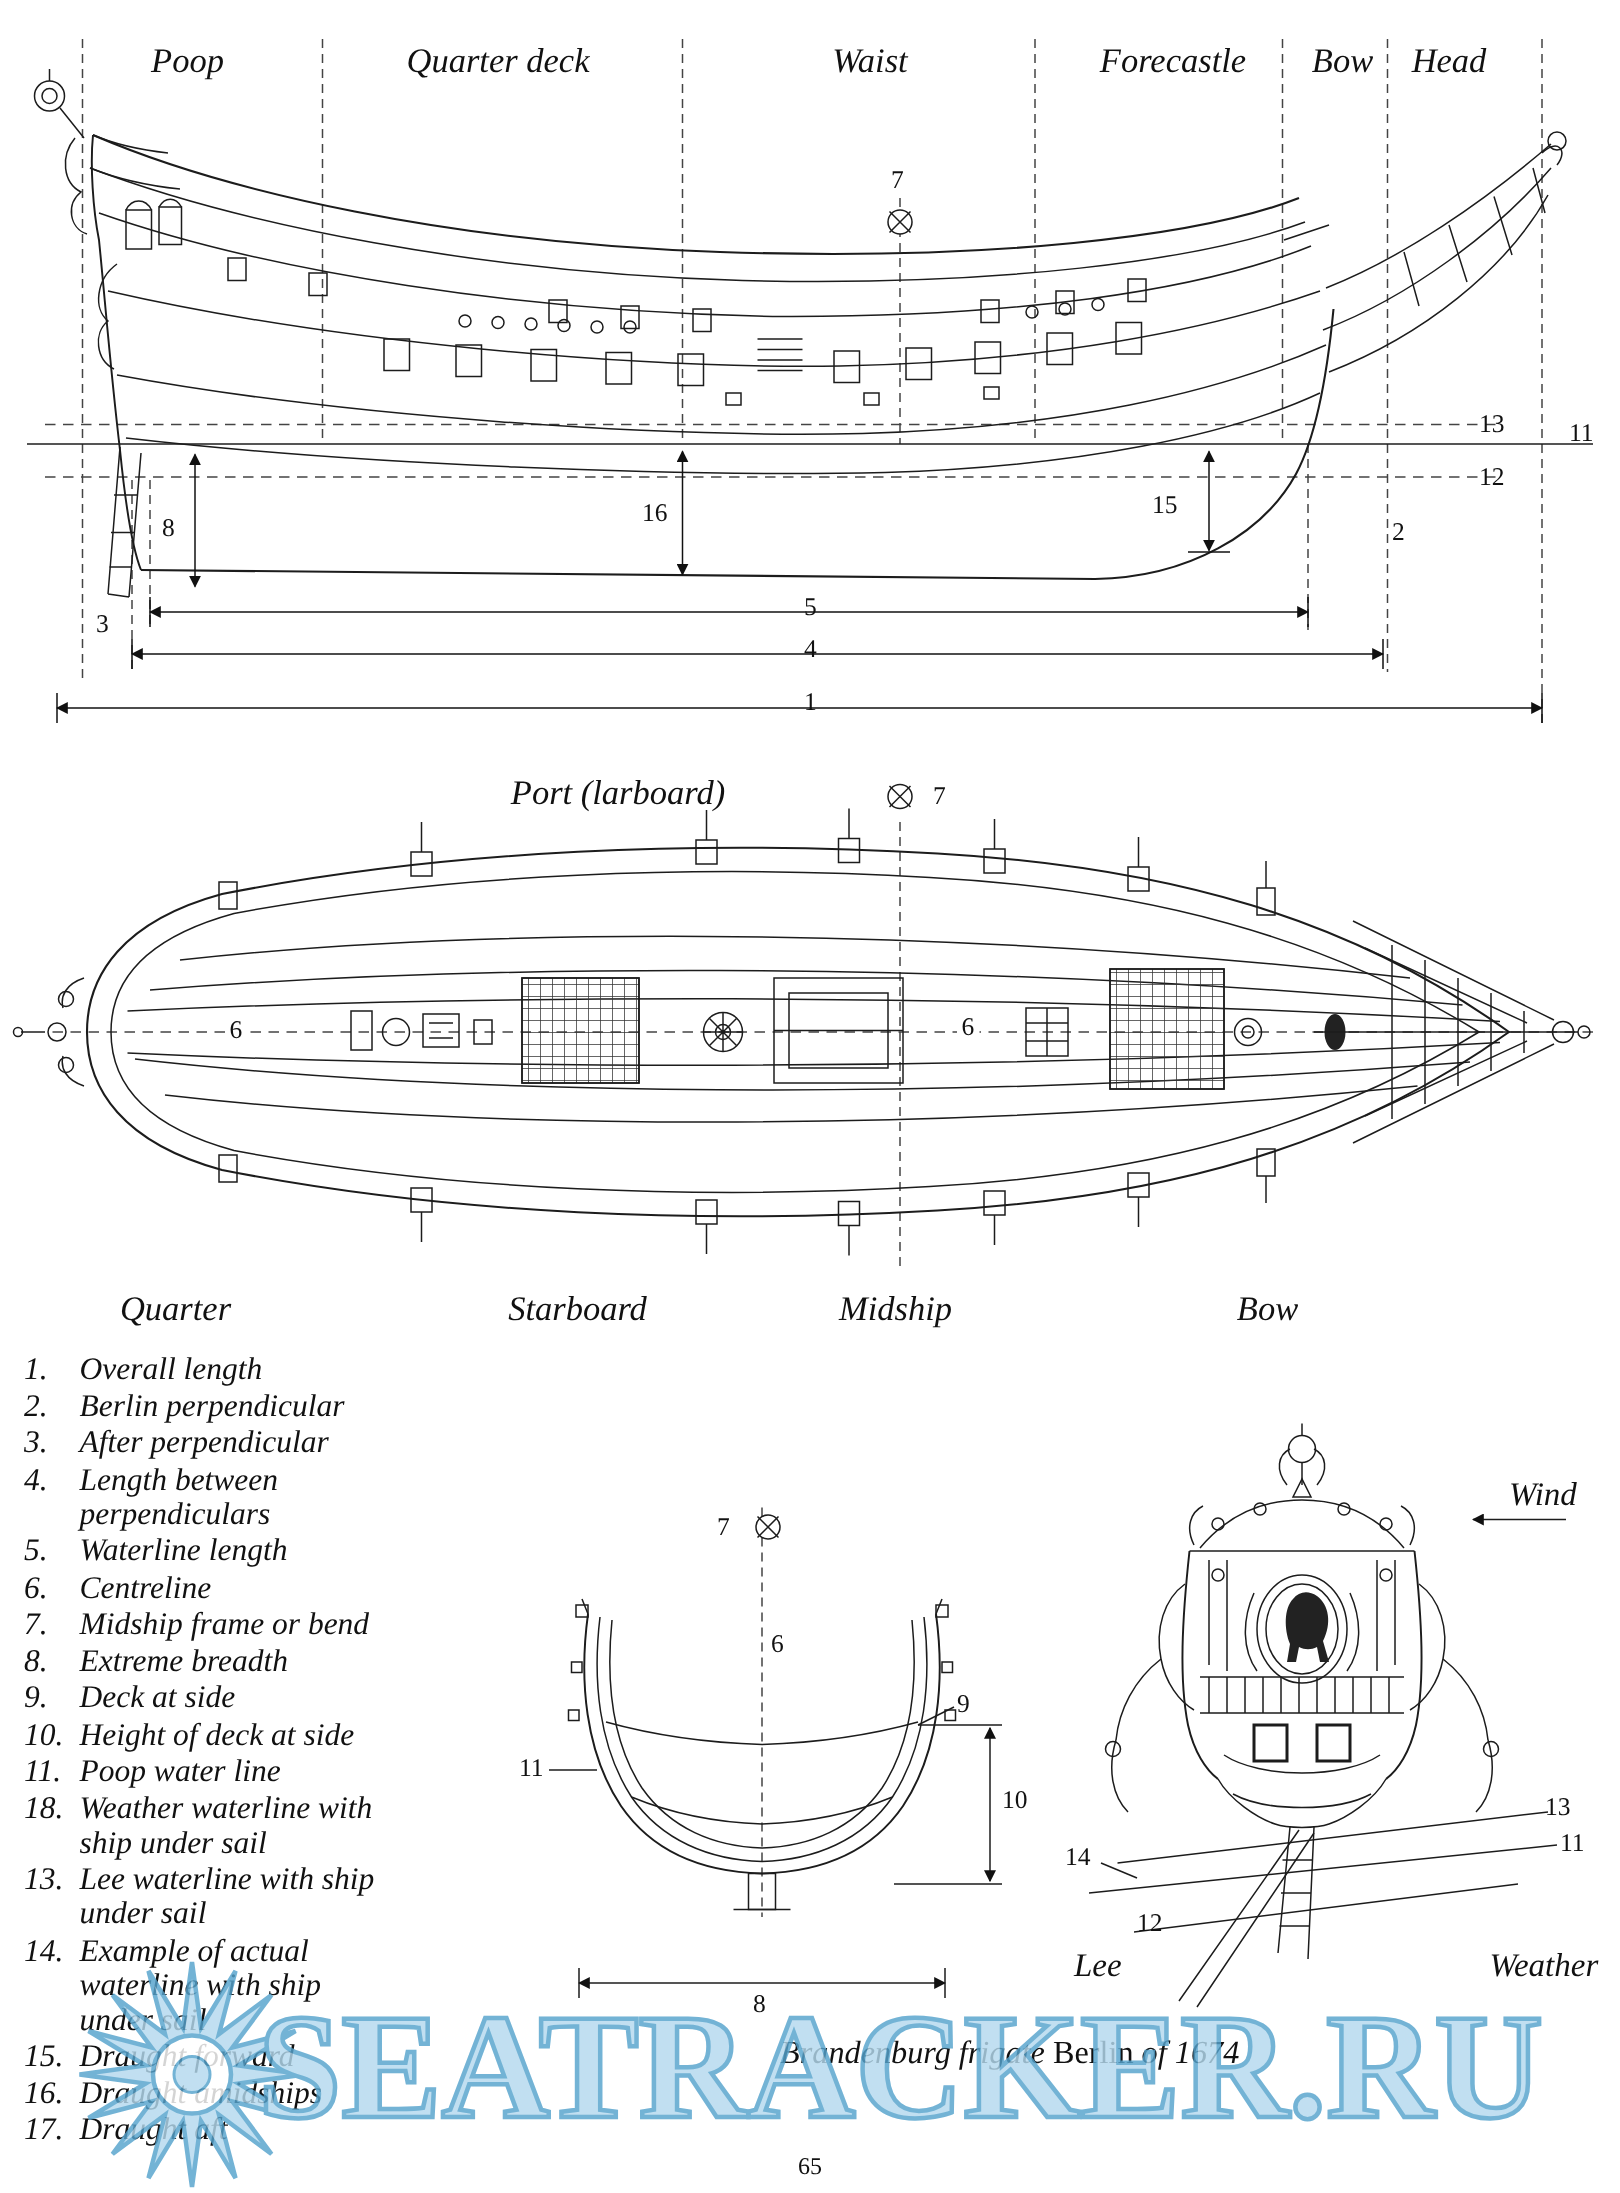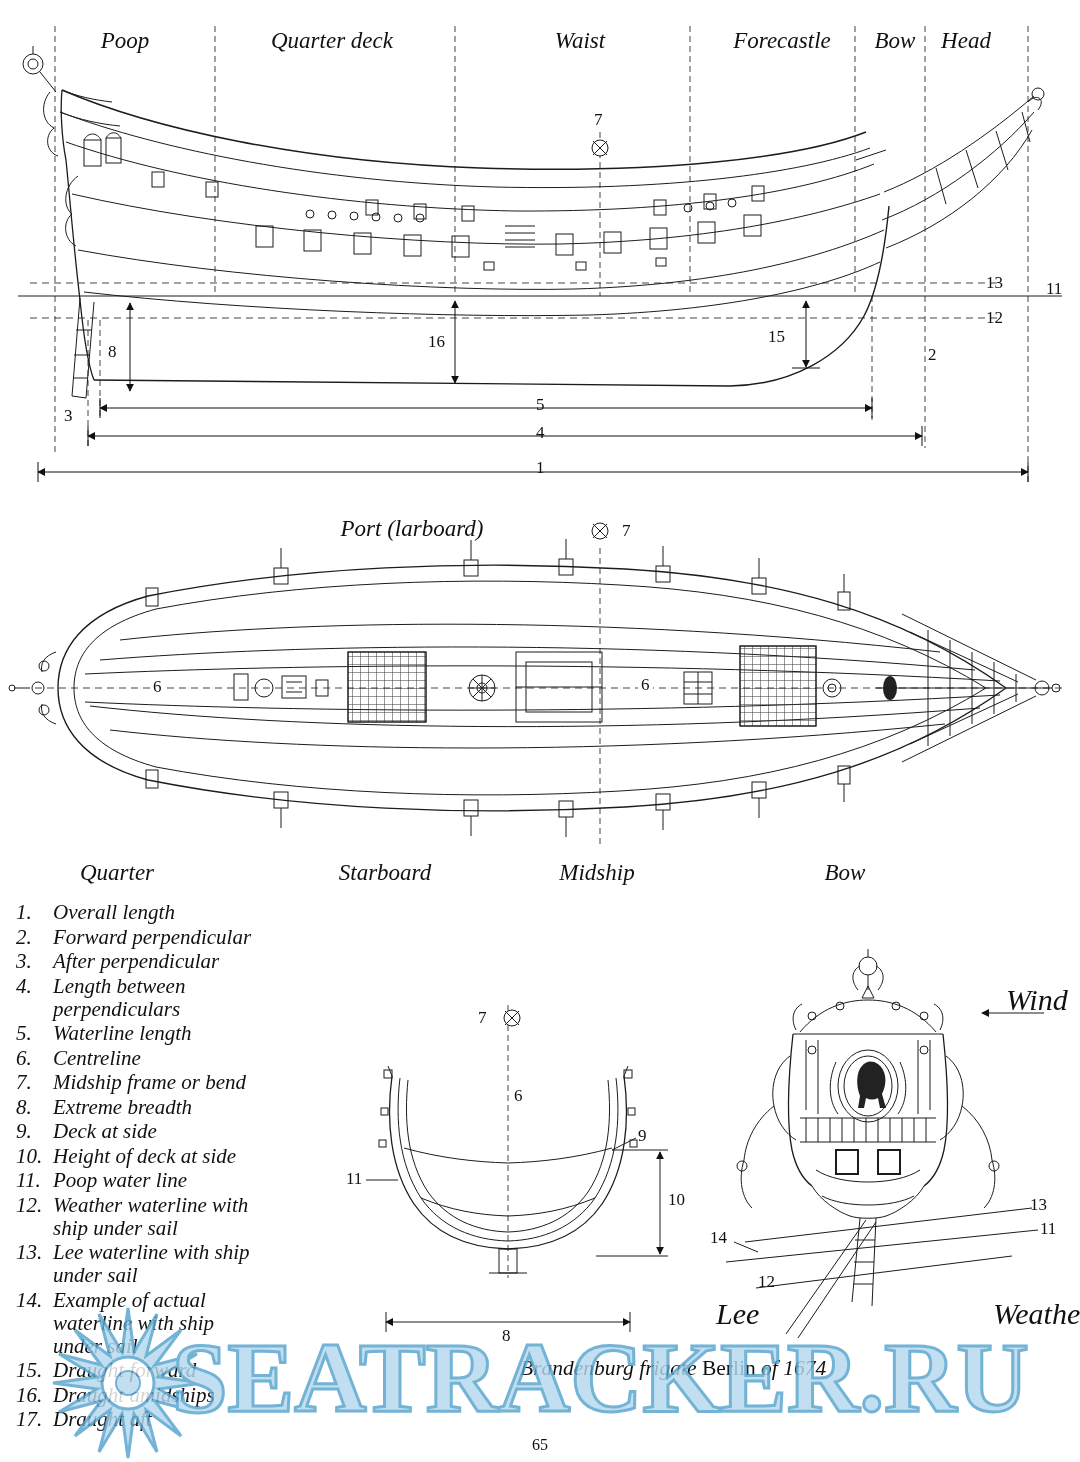--- a/index.html
+++ b/index.html
@@ -1,21 +1,21 @@
 <!DOCTYPE html>
 <html><head>
 <meta charset="utf-8">
 <style>
   html,body{margin:0;padding:0;}
   body{width:1080px;height:1462px;position:relative;background:#ffffff;
        font-family:"Liberation Serif",serif;color:#111;overflow:hidden;}
   .art{position:absolute;left:0;top:0;z-index:1;}
   .lbl{position:absolute;font-style:italic;font-size:23px;white-space:nowrap;
        transform:translateX(-50%);z-index:2;}
-  .lbl-l{position:absolute;font-style:italic;font-size:30px;white-space:nowrap;z-index:2;}
+  .lbl-l{position:absolute;font-style:italic;font-size:22px;white-space:nowrap;z-index:2;}
   .num{position:absolute;font-size:17px;font-style:normal;white-space:nowrap;z-index:2;}
   .num.bg{background:#fff;padding:0 3px;}
   .legend{position:absolute;left:16px;top:901px;width:300px;z-index:2;}
   .legend .row{display:flex;margin-bottom:1.5px;font-style:italic;
                font-size:21px;line-height:23px;}
   .legend .n{width:37px;flex:none;}
   .legend .t{width:214px;}
   .caption{position:absolute;left:520px;top:1356px;font-size:21.5px;
            white-space:nowrap;z-index:2;}
   .caption .it{font-style:italic;}
@@ -356,21 +356,21 @@
 <span class="lbl-l" style="left:716px;top:1297px">Lee</span>
 <span class="lbl-l" style="left:993px;top:1297px">Weather</span>
 
 <div class="legend">
   <div class="row">
       <span class="n">1.</span>
       <span class="t">Overall length</span>
     </div>
   <div class="row">
       <span class="n">2.</span>
-      <span class="t">Forward perpendicular</span>
+      <span class="t">Berlin perpendicular</span>
     </div>
   <div class="row">
       <span class="n">3.</span>
       <span class="t">After perpendicular</span>
     </div>
   <div class="row">
       <span class="n">4.</span>
       <span class="t">Length between perpendiculars</span>
     </div>
   <div class="row">
@@ -395,21 +395,21 @@
     </div>
   <div class="row">
       <span class="n">10.</span>
       <span class="t">Height of deck at side</span>
     </div>
   <div class="row">
       <span class="n">11.</span>
       <span class="t">Poop water line</span>
     </div>
   <div class="row">
-      <span class="n">12.</span>
+      <span class="n">18.</span>
       <span class="t">Weather waterline with ship under sail</span>
     </div>
   <div class="row">
       <span class="n">13.</span>
       <span class="t">Lee waterline with ship under sail</span>
     </div>
   <div class="row">
       <span class="n">14.</span>
       <span class="t">Example of actual waterline with ship under sail</span>
     </div>

